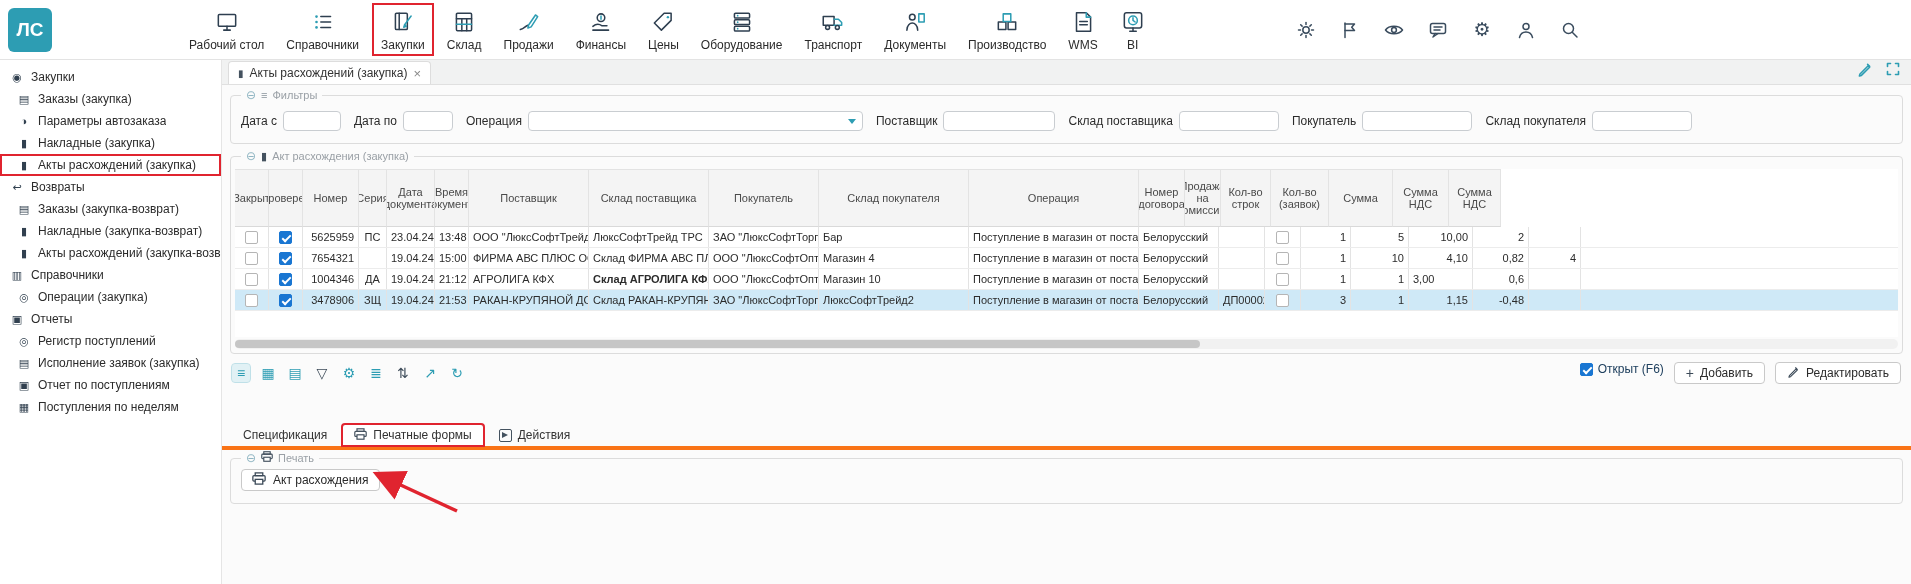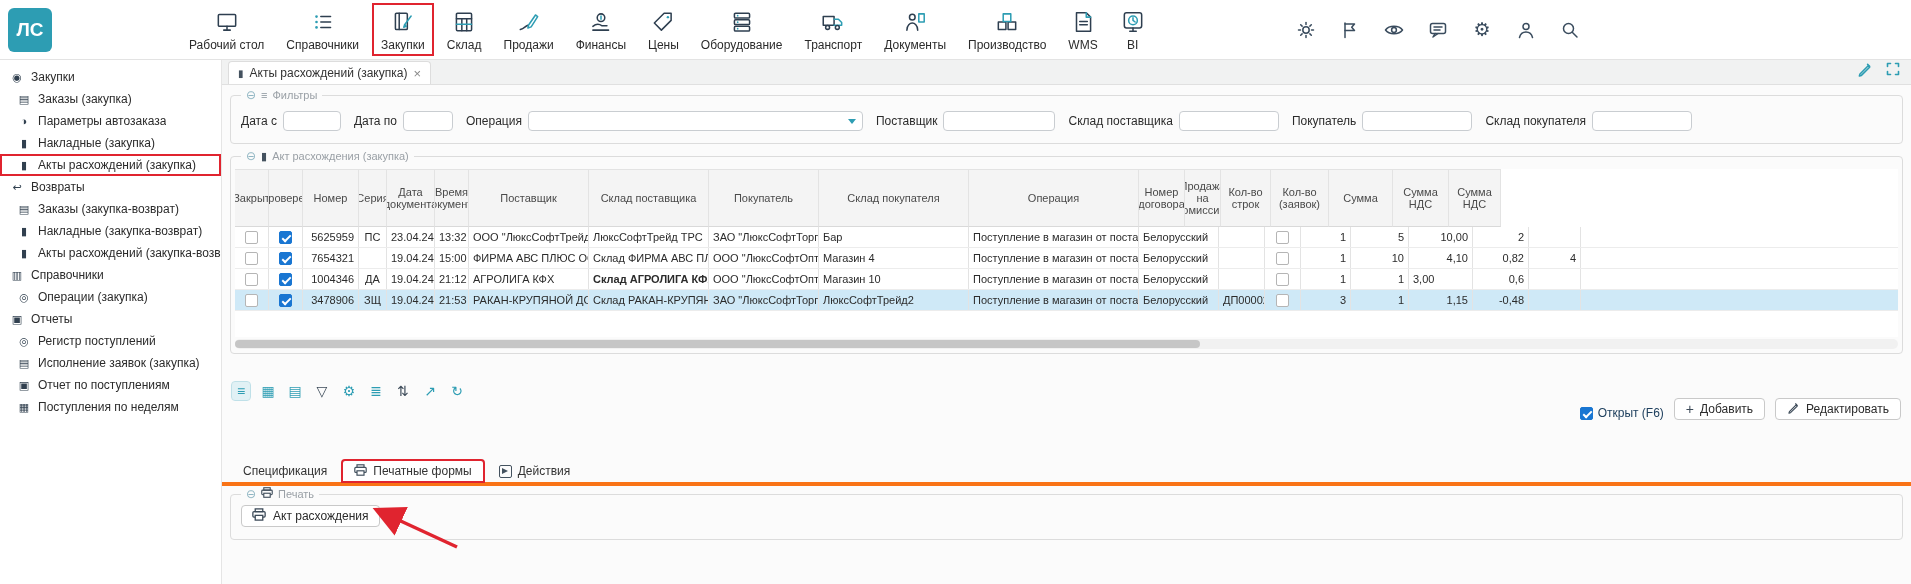--- a/index.html
+++ b/index.html
@@ -67,21 +67,21 @@
   .grid-filler{height:26px;background:#fff;}
   .hscroll{height:10px;background:#f1f1f1;margin-top:2px;position:relative;border-radius:5px;cursor:pointer;}
   .hscroll-thumb{position:absolute;left:0;top:1px;height:8px;width:58%;background:#c6c6c6;border-radius:4px;}
 
   
   .grid-toolbar{display:flex;align-items:center;padding:4px 10px;gap:10px;}
   .gt-icons{display:flex;gap:9px;align-items:center;}
   .gt-icon{color:#2d9db3;font-size:14px;min-width:18px;height:18px;line-height:18px;text-align:center;cursor:pointer;}
   .gt-icon.dark{color:#3c4a58;}
   .gt-icon.active{background:#e1f1f5;border-radius:3px;outline:1px solid #bfe0e8;}
-  .gt-right{margin-left:auto;display:flex;align-items:flex-end;gap:10px;margin-top:36px;}
+  .gt-right{margin-left:auto;display:flex;align-items:flex-start;gap:10px;}
   .open-check{display:flex;align-items:center;gap:5px;font-size:12px;color:#20415f;cursor:pointer;}
   .btn{height:22px;background:#fff;border:1px solid #c9c9c9;border-radius:4px;font-size:12px;color:#2b2b2b;display:flex;gap:6px;align-items:center;padding:0 11px;cursor:pointer;box-sizing:border-box;}
   .btn .plus{font-size:14px;color:#3c4a58;line-height:1;}
   .btn svg{stroke:#3c4a58;fill:none;stroke-width:1.4;stroke-linecap:round;stroke-linejoin:round;}
 
   
   .subtabs{display:flex;gap:4px;padding:2px 0 0 10px;border-bottom:4px solid #f97316;height:22px;box-sizing:content-box;margin-top:34px;}
   .subtab{display:flex;align-items:center;gap:6px;padding:0 11px;font-size:12px;color:#333;cursor:pointer;box-sizing:border-box;}
   .subtab.active{background:#fff;border:1px solid #ddd;border-bottom:1px solid #fff;border-radius:3px 3px 0 0;}
   .subtab.highlighted{outline:2.5px solid #e0242f;outline-offset:-1px;}
@@ -478,21 +478,21 @@
               <div class="grow">
                 <div class="gcell ccell" style="width: 34px;">
                   <span class="cb"></span>
                 </div>
                 <div class="gcell ccell" style="width: 34px;">
                   <span class="cb on"></span>
                 </div>
                 <div class="gcell" style="width: 56px; text-align: right;">5625959</div>
                 <div class="gcell" style="width: 28px; text-align: center;">ПС</div>
                 <div class="gcell" style="width: 48px; text-align: center;">23.04.24</div>
-                <div class="gcell" style="width: 34px; text-align: center;">13:32</div>
+                <div class="gcell" style="width: 34px; text-align: center;">13:48</div>
                 <div class="gcell" style="width: 120px;">ООО "ЛюксСофтТрейд"</div>
                 <div class="gcell" style="width: 120px;">ЛюксСофтТрейд ТРС</div>
                 <div class="gcell" style="width: 110px;">ЗАО "ЛюксСофтТорг"</div>
                 <div class="gcell" style="width: 150px;">Бар</div>
                 <div class="gcell" style="width: 170px;">Поступление в магазин от поставщика</div>
                 <div class="gcell" style="width: 80px;">Белорусский</div>
                 <div class="gcell" style="width: 46px;"></div>
                 <div class="gcell ccell" style="width: 36px;">
                   <span class="cb"></span>
                 </div>

